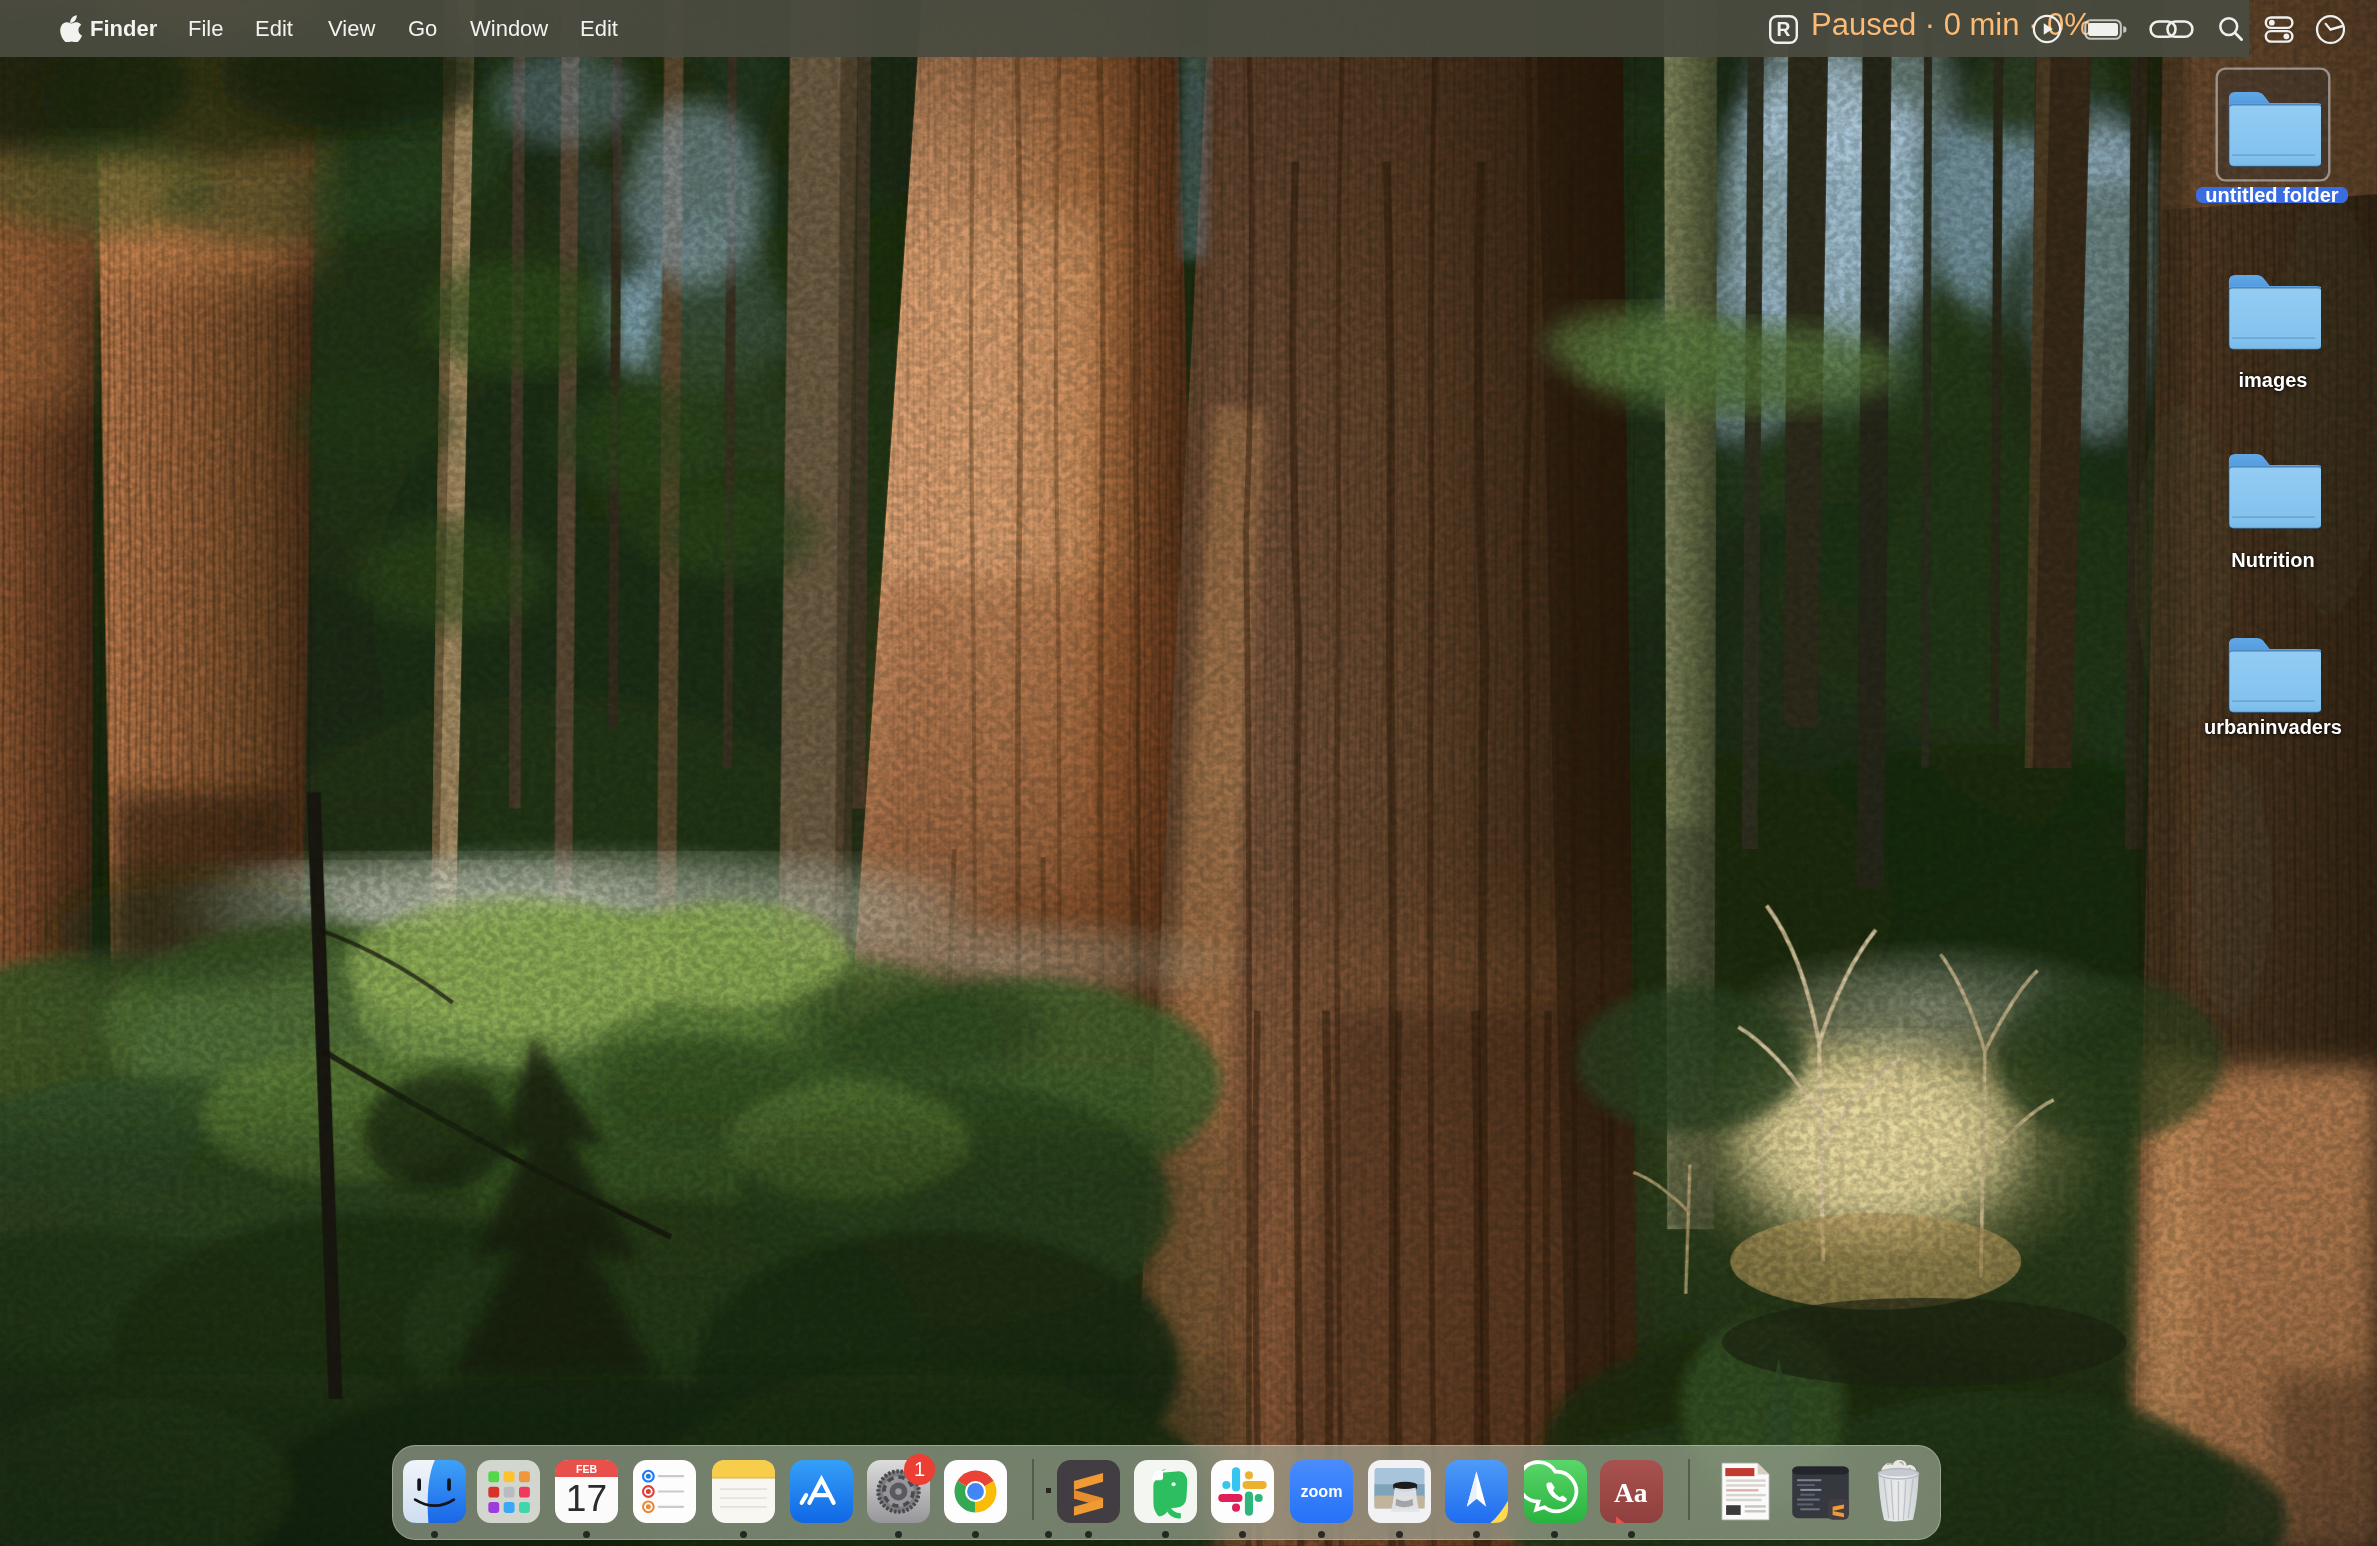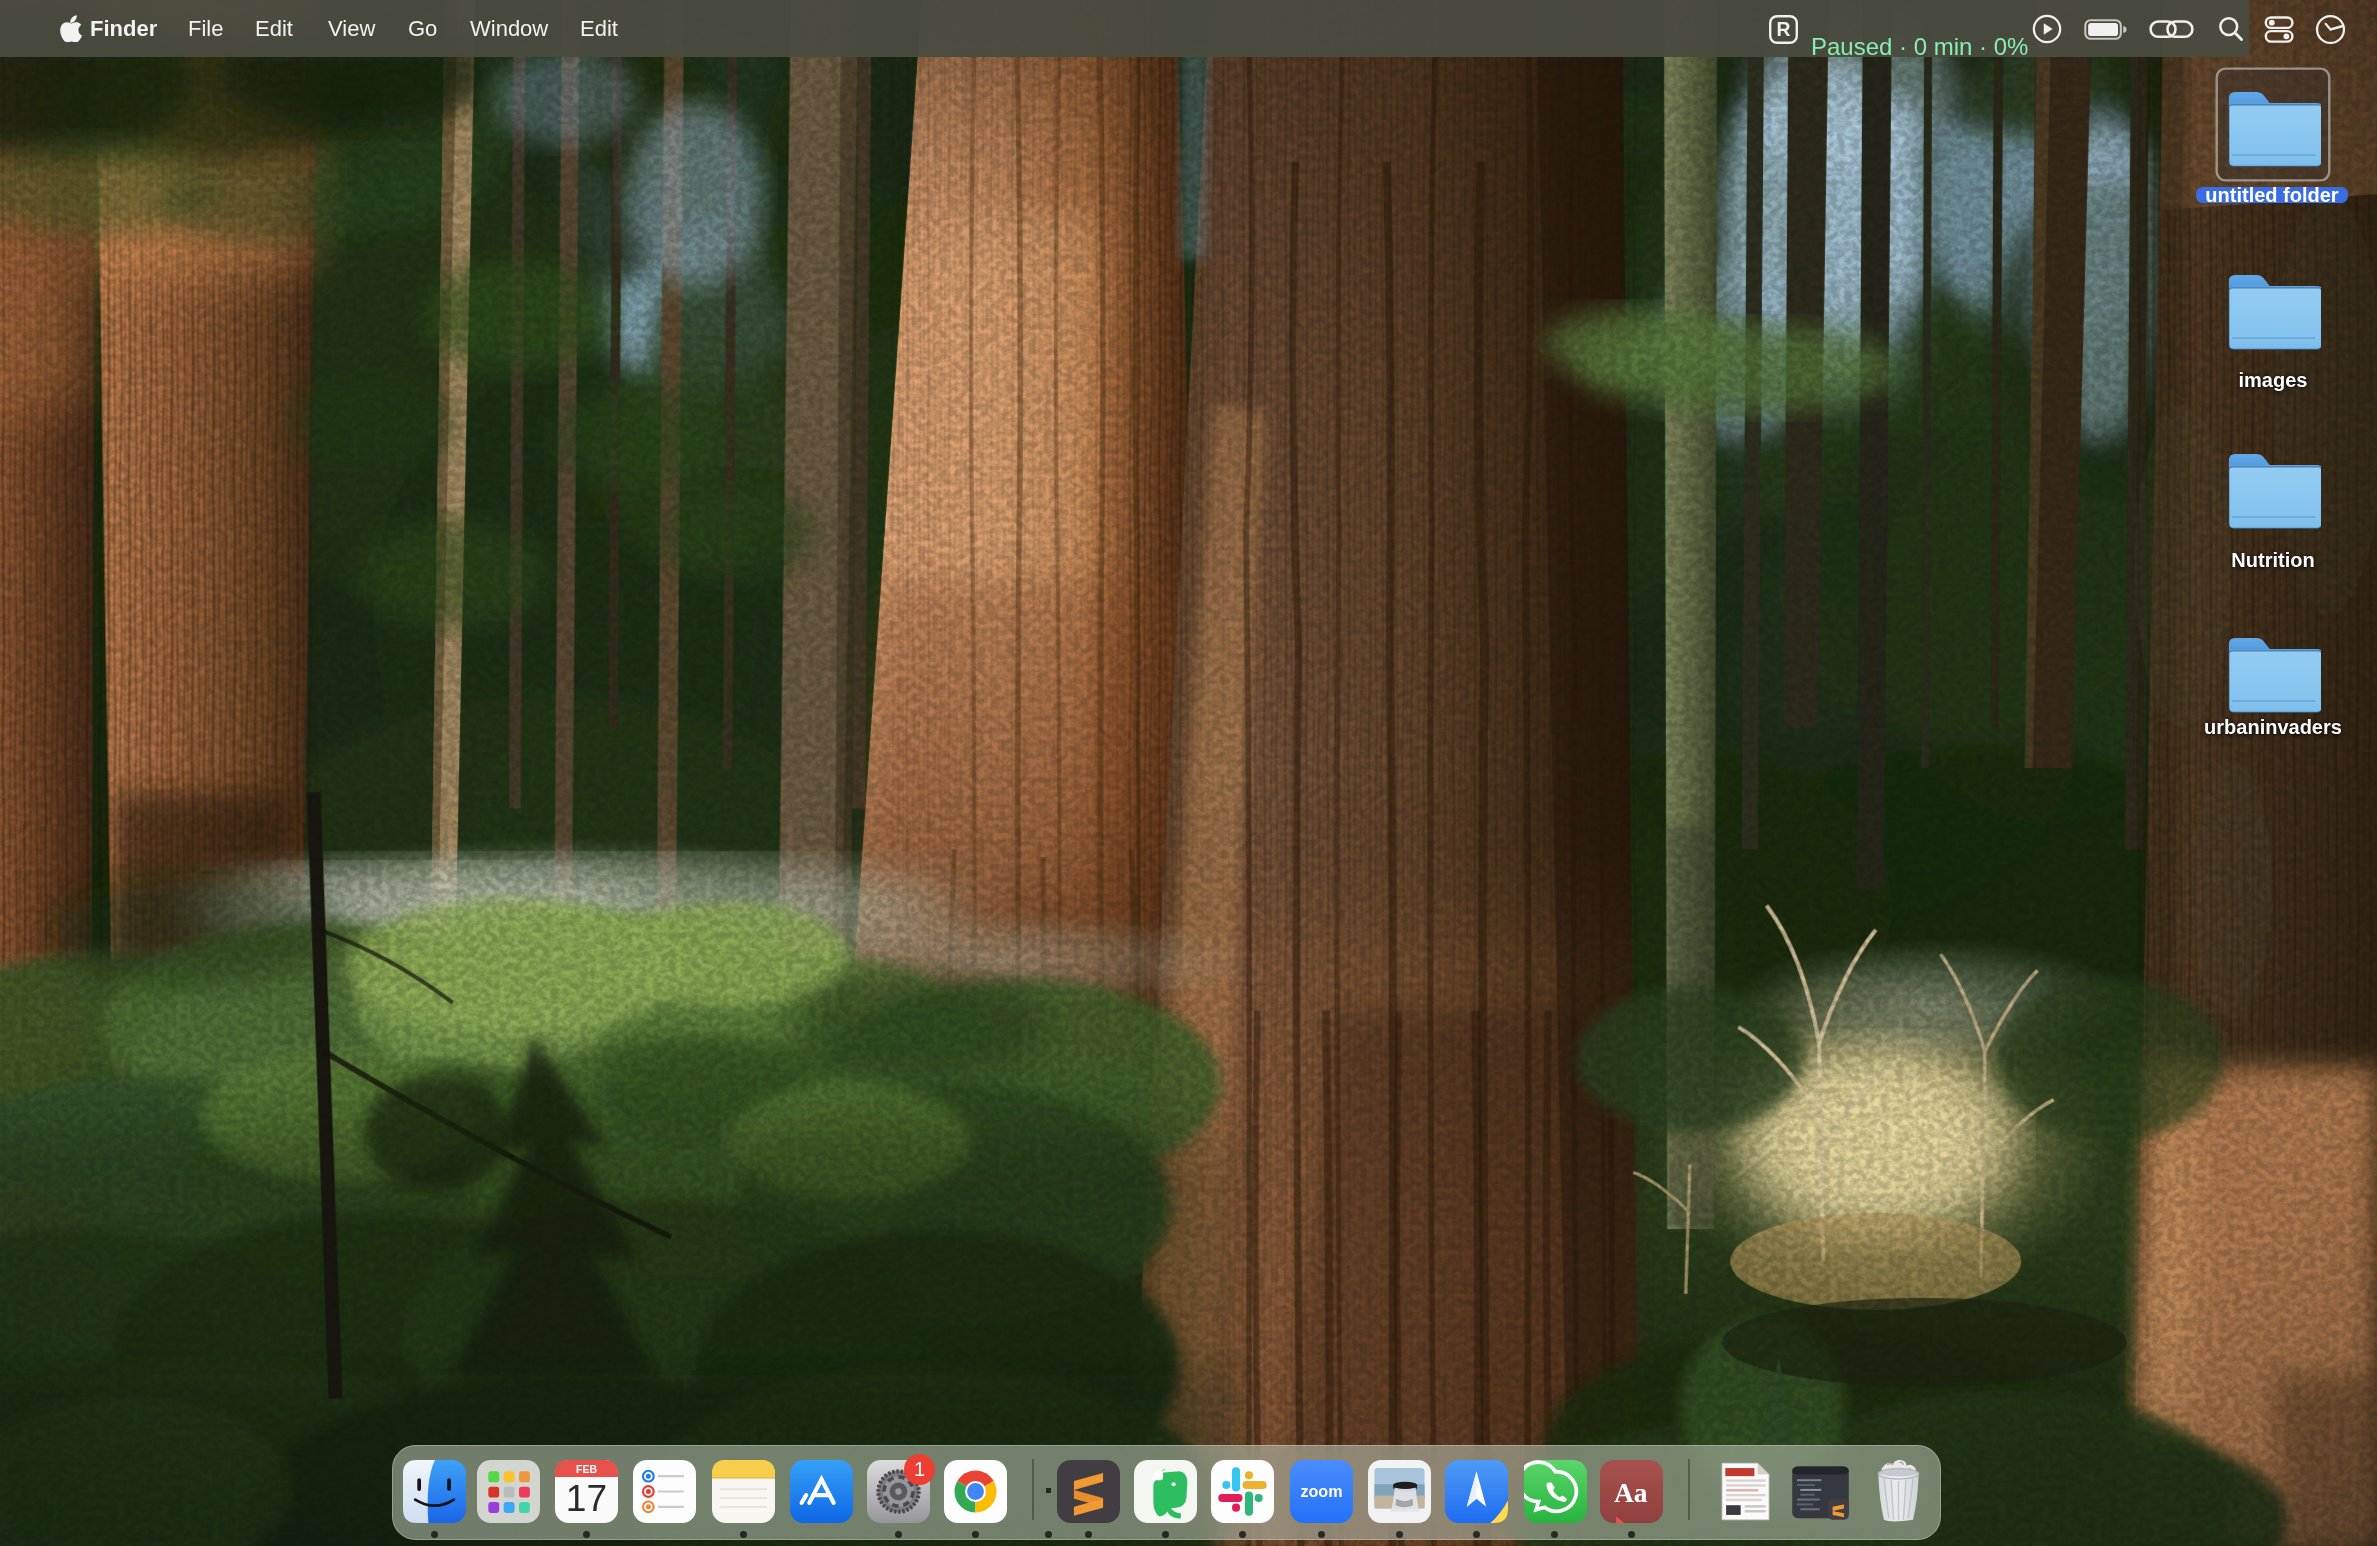--- a/index.html
+++ b/index.html
@@ -375,21 +375,21 @@
     <span class="mb-item" style="position:absolute; left:328px; top:16px;text-align:center;">View</span>
     <span class="mb-item" style="position:absolute; left:408px; top:16px;">Go</span>
     <span class="mb-item" style="position:absolute; left:470px; top:16px;text-align:center;">Window</span>
     <span class="mb-item" style="position:absolute; left:580px; top:16px;">Edit</span>
   </div>
   <div class="mb-right">
     <svg style="position:absolute; left:1769px; top:14.6px;" width="29" height="29" viewBox="0 0 36 36">
       <rect x="1.5" y="1.5" width="33" height="33" rx="8.5" fill="none" stroke="#f0f0ee" stroke-width="3"></rect>
       <text x="18" y="26.5" text-anchor="middle" font-size="24" font-weight="700" fill="#f0f0ee" font-family="Liberation Sans">R</text>
     </svg>
-    <span style="position:absolute; left:1811px; top:33px; font-size:24px; color:#86efac; white-space:nowrap;">Paused · 0 min · 0%</span>
+    <span style="position:absolute; left:1811px; top:7px; font-size:31px; color:#fdba74; white-space:nowrap;">Paused · 0 min · 0%</span>
     <svg style="position:absolute; left:2032px; top:13.7px;" width="30" height="30" viewBox="0 0 37 37">
       <circle cx="18.5" cy="18.5" r="16.2" fill="none" stroke="#f0f0ee" stroke-width="2.8"></circle>
       <path d="M14.5,11.5 l11,7 l-11,7 z" fill="#f0f0ee"></path>
     </svg>
     <svg style="position:absolute; left:2084px; top:18.6px;" width="43" height="21" viewBox="0 0 53 26">
       <rect x="1.5" y="1.5" width="44" height="23" rx="6.5" fill="none" stroke="rgba(240,240,238,0.75)" stroke-width="2.6"></rect>
       <rect x="5" y="5" width="37" height="16" rx="3.5" fill="#f0f0ee"></rect>
       <path d="M48.5,9 q4,0 4,4 q0,4 -4,4 z" fill="rgba(240,240,238,0.75)"></path>
     </svg>
     <svg style="position:absolute; left:2149px; top:15.4px;" width="45" height="27.5" viewBox="0 0 56 34">

